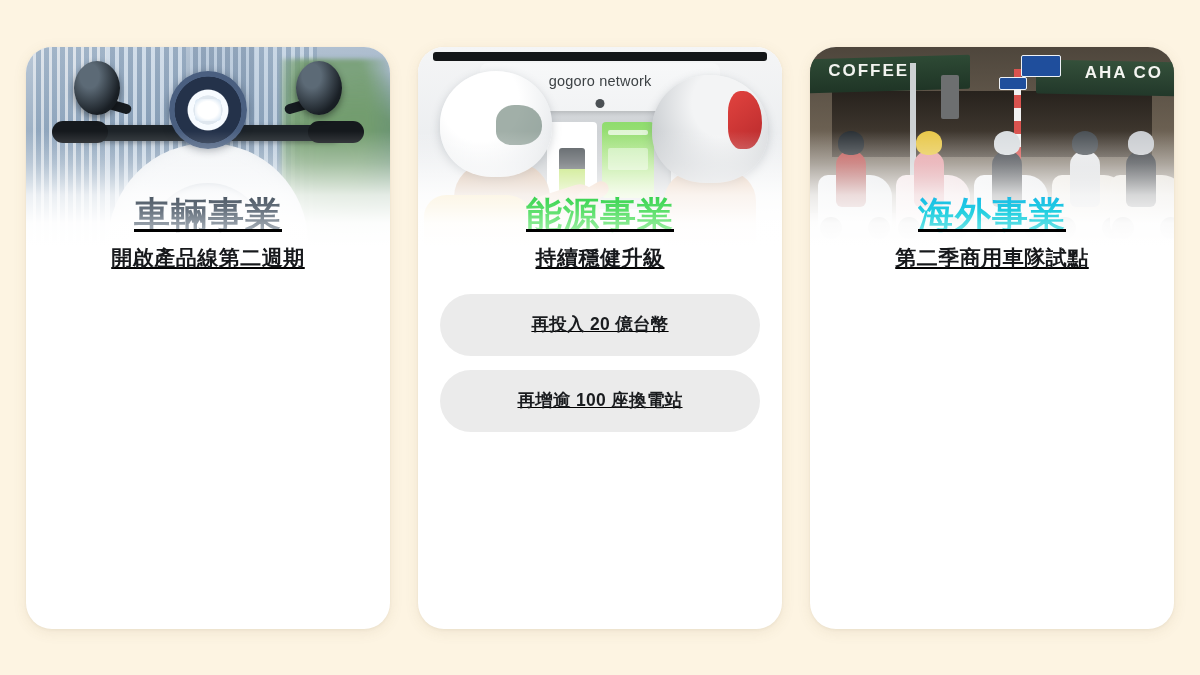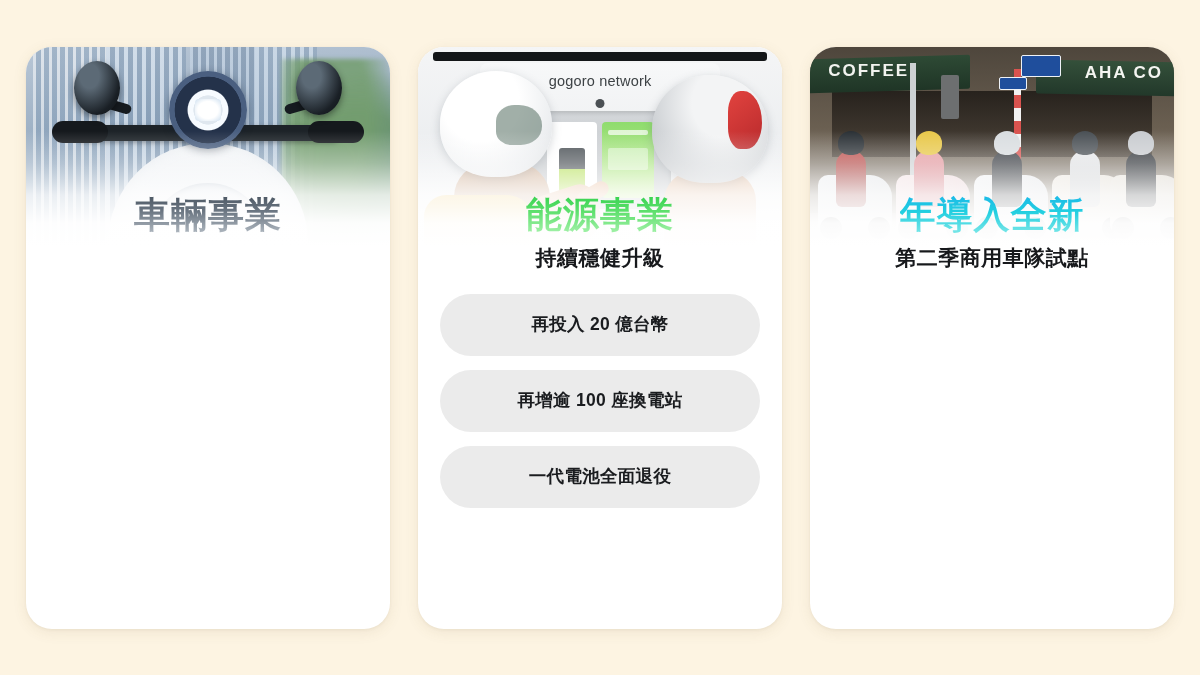--- a/index.html
+++ b/index.html
@@ -32,20 +32,21 @@
     width: 364px;
     height: 582px;
     background: #ffffff;
     border-radius: 26px;
     box-shadow: 0 3px 14px rgba(120, 100, 60, 0.10),
                 0 1px 3px rgba(120, 100, 60, 0.07);
     overflow: hidden;
     display: flex;
     flex-direction: column;
     align-items: center;
+    text-decoration: underline;
   }
 
   
   .hero {
     position: absolute;
     left: 0; top: 0;
     width: 100%;
     height: 200px;
     overflow: hidden;
   }
@@ -450,20 +451,21 @@
         <div class="c1-stem r"></div>
         <div class="c1-mirror l"></div>
         <div class="c1-mirror r"></div>
         <div class="c1-headlight"></div>
       </div>
       <div class="hero-fade"></div>
     </div>
 
     <div class="text-wrap">
       <div class="card-title t1">車輛事業</div>
+      <div class="card-sub">開啟產品線第二週期</div>
 
       <div class="pill-list">
       </div>
     </div>
   </div>
 
   <div class="card">
     <div class="hero">
       <div class="hero-art">
         <div class="c2-bg"></div>
@@ -497,23 +499,20 @@
       <div class="card-title t2">能源事業</div>
       <div class="card-sub">持續穩健升級</div>
 
       <div class="pill-list">
         <div class="pill">
           <div class="pill-text">再投入 20 億台幣</div>
         </div>
         <div class="pill">
           <div class="pill-text">再增逾 100 座換電站</div>
         </div>
-        <div class="pill">
-          <div class="pill-text">一代電池全面退役</div>
-        </div>
       </div>
     </div>
   </div>
 
   <div class="card">
     <div class="hero">
       <div class="hero-art">
         <div class="c3-bg"></div>
         <div class="c3-shopdark"></div>
         <div class="c3-awning"></div>
@@ -564,19 +563,19 @@
             <i class="w2"></i>
           </div>
         <div class="c3-rider" style="left:316px;background:linear-gradient(to bottom,#33373c,#1e2125);">
             <b style="background:#c9ccd0;"></b>
           </div>
       </div>
       <div class="hero-fade"></div>
     </div>
 
     <div class="text-wrap">
-      <div class="card-title t3">年導入全新</div>
+      <div class="card-title t3">海外事業</div>
       <div class="card-sub">第二季商用車隊試點</div>
 
     </div>
   </div>
 
 </div>
 
 </body></html>

